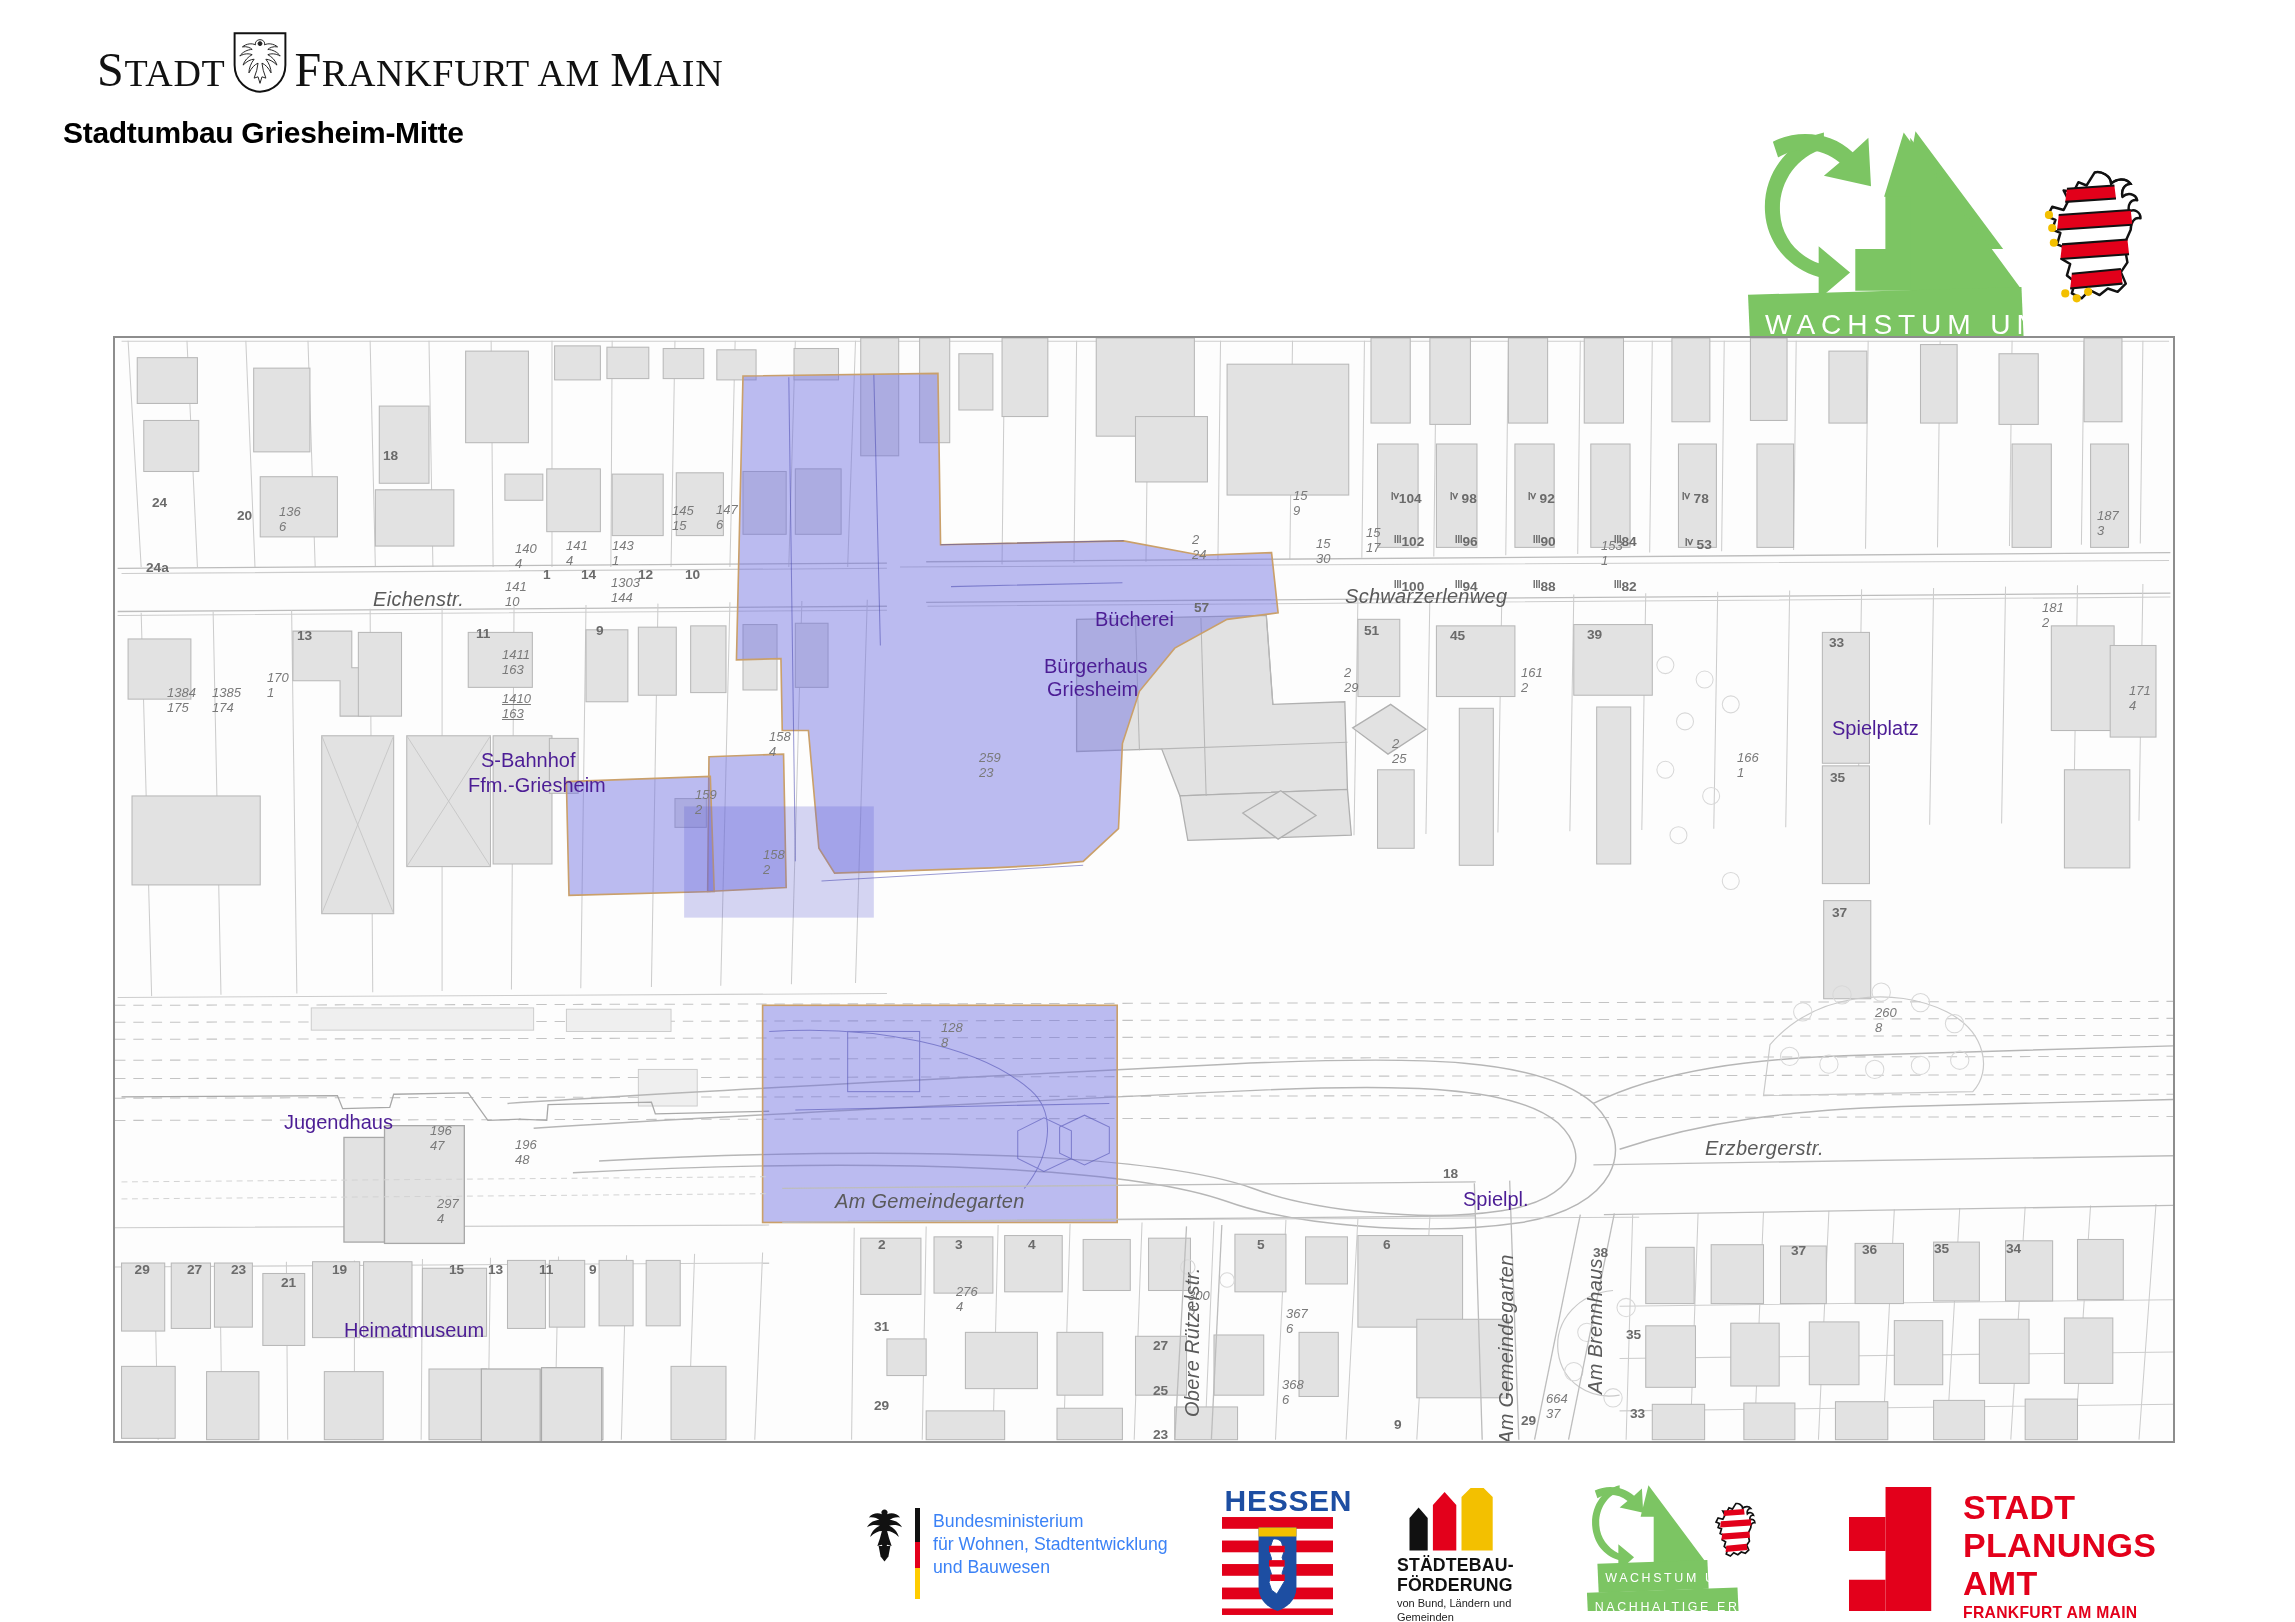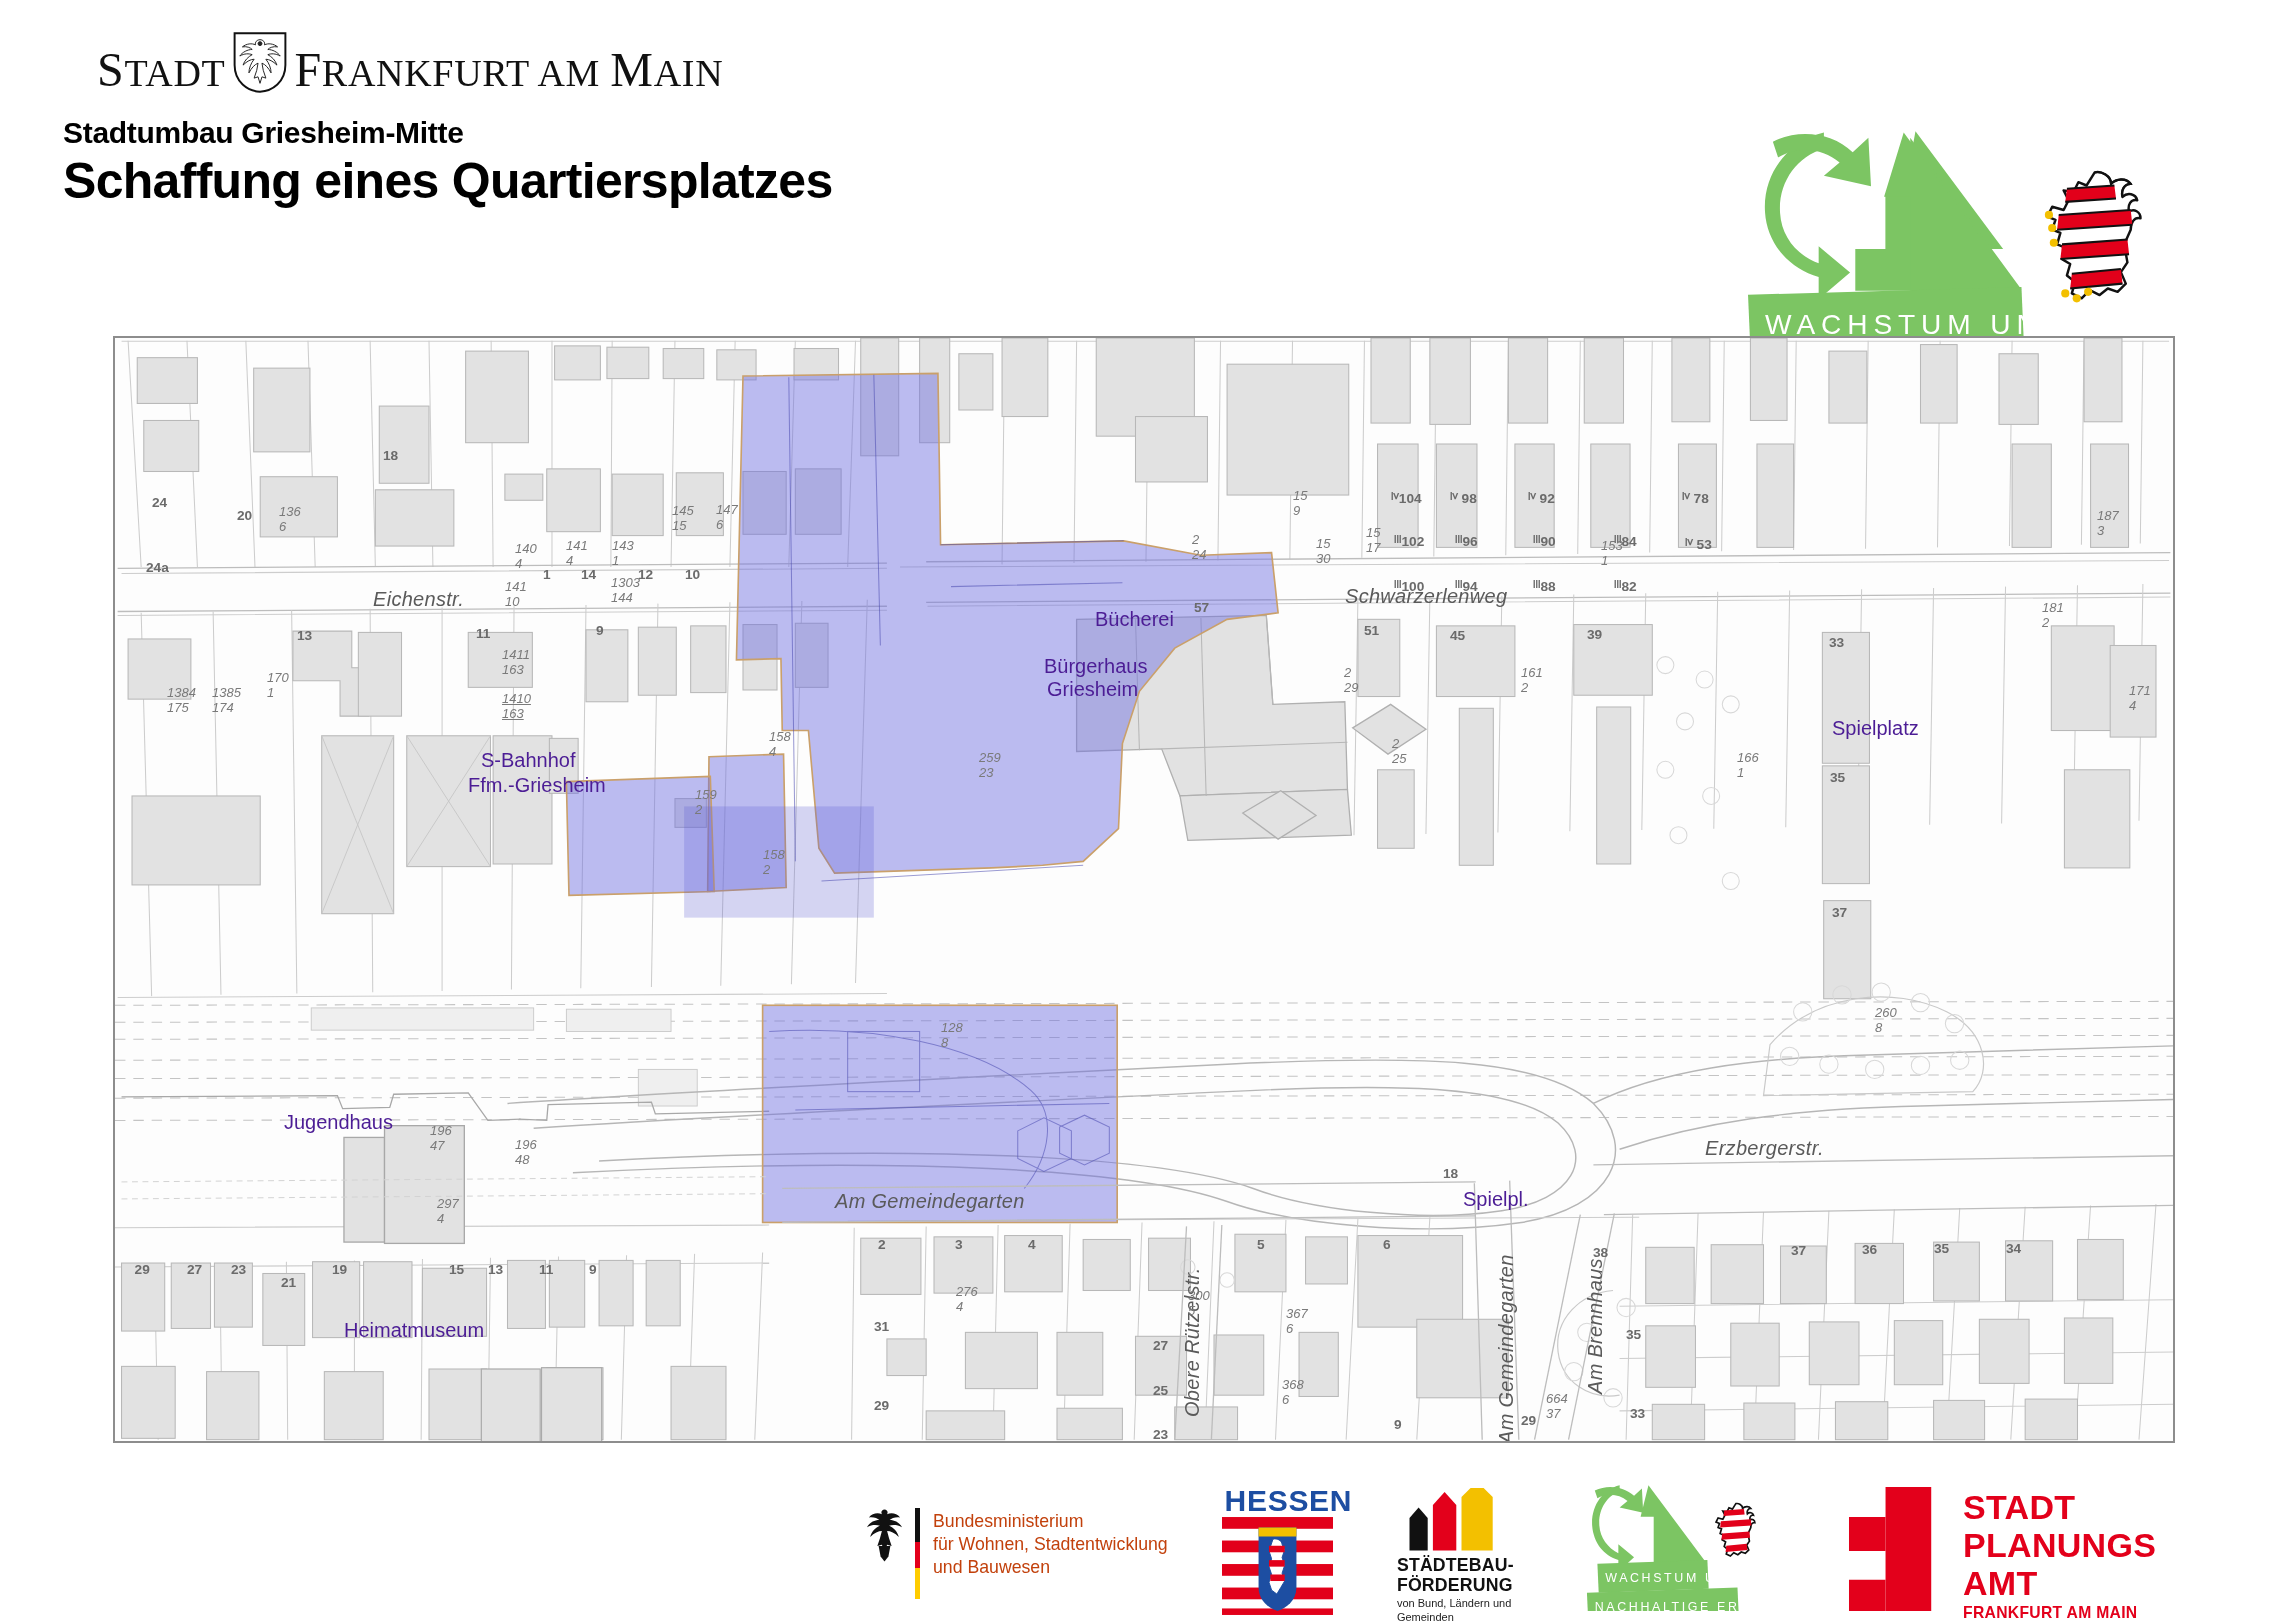--- a/index.html
+++ b/index.html
@@ -107,21 +107,21 @@
     font-weight: bold;
   }
 
   
   #footer { position: absolute; left: 0; top: 1475px; width: 2295px; height: 144px; }
   .f-logo { position: absolute; }
 
   .bmwsb-text {
     font-family: "Liberation Sans", sans-serif;
     font-size: 17.7px;
-    color: #c2410c;
+    color: #3b82f6;
     line-height: 1.3;
     white-space: nowrap;
   }
   .hessen-word {
     font-family: "Liberation Sans", sans-serif;
     font-weight: bold;
     font-size: 30px;
     color: #1d4ea2;
     letter-spacing: 0.7px;
   }
@@ -174,21 +174,20 @@
                    C67 45 61 39 55 36 C60 34 67 34 74 38 C70 32 62 28 55 28
                    C58 25 63 23 70 24 C64 19 55 18 50 21 C51 17 48 13 43 13 Z"></path>
           <circle cx="43" cy="19" r="3" fill="#222"></circle>
         </g>
       </svg>
     </span>
     <span class="word"><span class="cap">F</span>RANKFURT <span class="small">A</span><span class="small">M</span> <span class="cap">M</span>AIN</span>
   </div>
 
   <div id="header-sub">Stadtumbau Griesheim-Mitte</div>
-  <div id="header-title">Schaffung eines Quartiersplatzes</div>
 
   <div id="program-logo">
     <svg width="471" height="275" viewBox="0 0 720 420">
 
       <g>
         <path class="pl-green" d="M168 22 C112 36 74 86 78 144 C81 192 115 230 160 243 L160 277 L208 236 L160 196 L160 222
                  C127 210 103 181 101 145 C98 99 126 59 168 47 Z"></path>
         <path class="pl-green" d="M170 18 L236 18 L236 66 L190 66 C182 66 176 60 176 52 Z" opacity="0"></path>
         <path class="pl-green" d="M90 36 C130 16 180 22 212 52 L236 30 L240 104 L168 88 L192 68 C167 46 128 42 98 60 Z"></path>
       </g>

